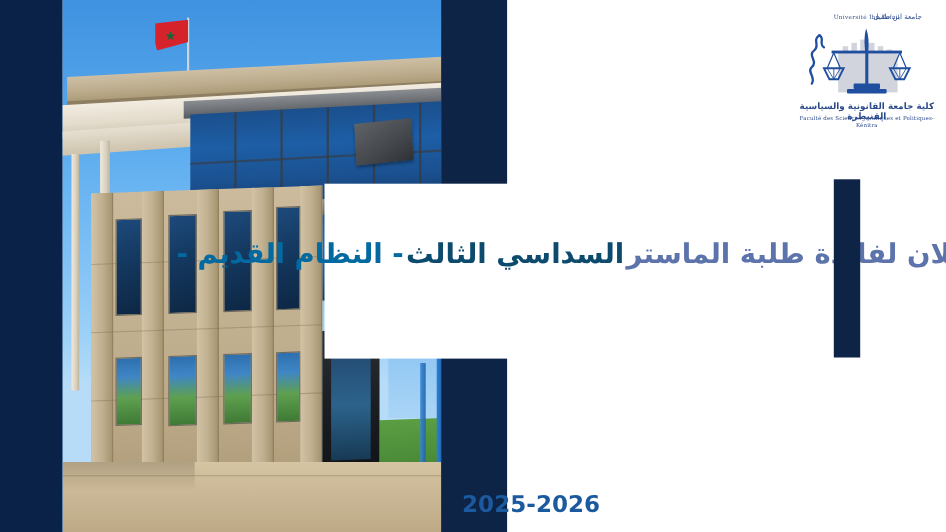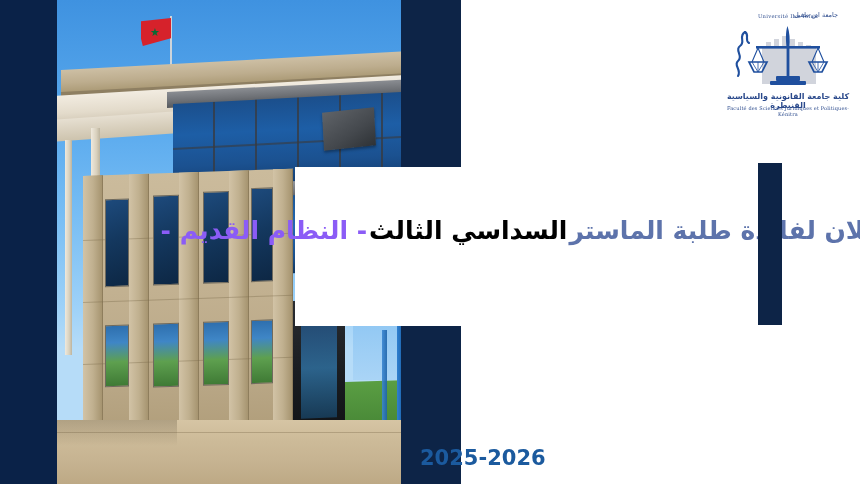--- a/index.html
+++ b/index.html
@@ -205,22 +205,22 @@
     position:absolute;left:295px;top:151px;width:461px;height:159px;
     display:flex;align-items:center;justify-content:center;
     gap:2px;
     direction:rtl;
   }
   .t-line{
     font-size:25px;font-weight:bold;letter-spacing:0px;
     line-height:1.52;white-space:nowrap;
   }
   .t1{color:#5d73ab;}
-  .t2{color:#000000;}
-  .t3{color:#8b5cf6;}
+  .t2{color:#0c4a6e;}
+  .t3{color:#0369a1;}
 
   
   .navy-bar{
     position:absolute;left:758px;top:163px;width:24px;height:162px;
     background:#0d2447;
   }
 
   
   .logo{
     position:absolute;left:718px;top:0;width:140px;height:122px;

